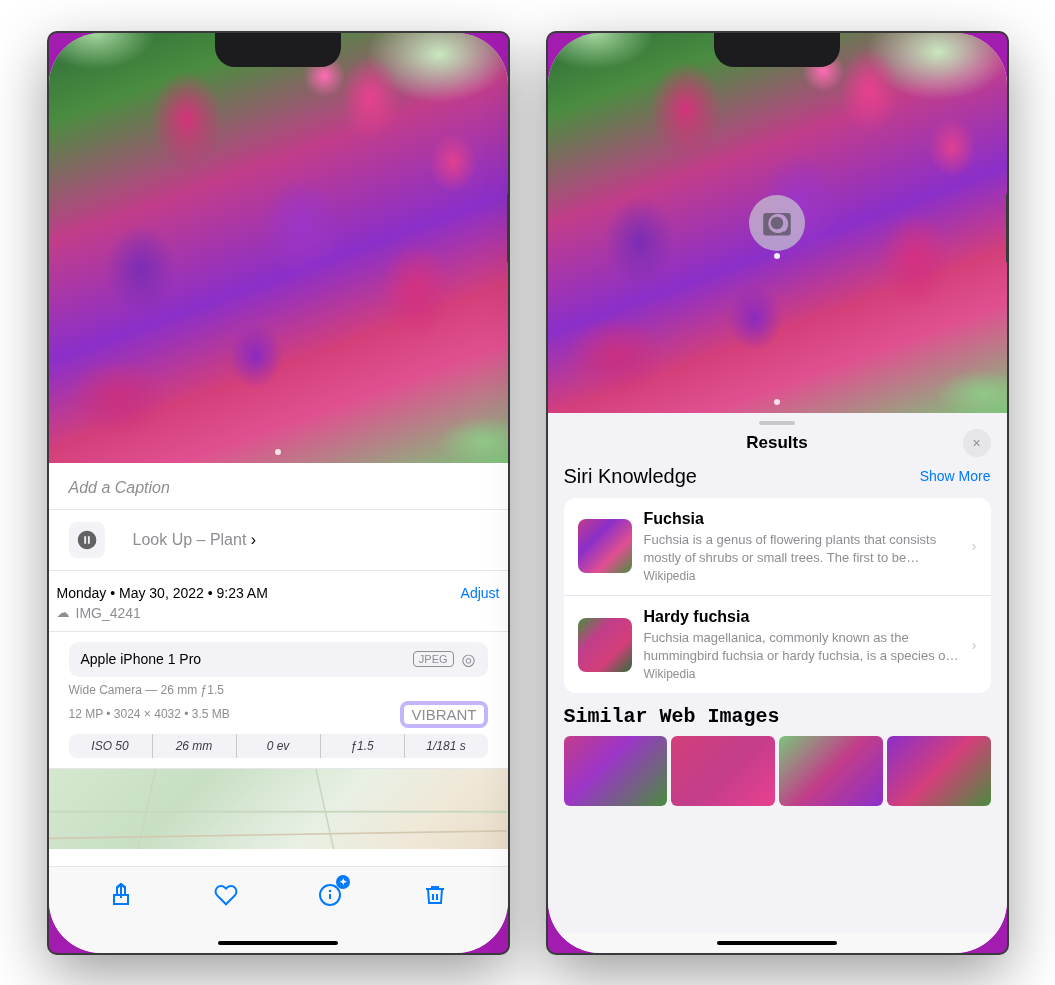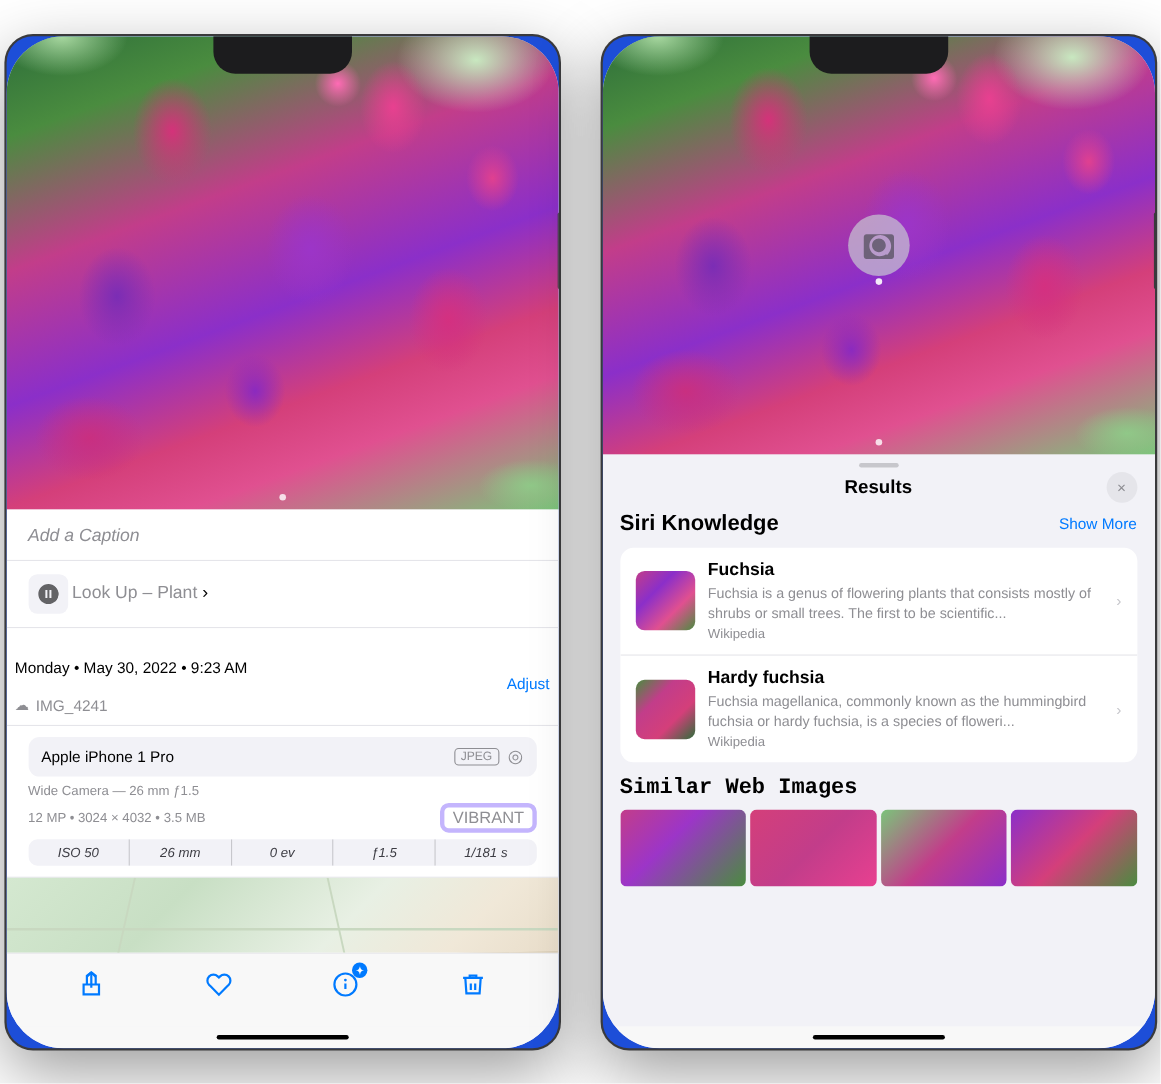--- a/index.html
+++ b/index.html
@@ -9,24 +9,24 @@
       background: #ffffff;
       display: flex;
       align-items: center;
       justify-content: center;
       gap: 40px;
       font-family: -apple-system, BlinkMacSystemFont, 'SF Pro Display', 'Helvetica Neue', Arial, sans-serif;
     }
 
     
     .phone {
-      width: 502px;
+      width: 459px;
       height: 920px;
-      background: #1d4ed8;
-      border-radius: 24px;
+      background: #a21caf;
+      border-radius: 8px;
       position: relative;
       box-shadow: 0 0 0 2px #3a3a3c, 0 20px 60px rgba(0,0,0,0.4);
       overflow: hidden;
       display: flex;
       flex-direction: column;
     }
 
     
     .notch {
       position: absolute;
@@ -123,21 +123,21 @@
     .caption-text {
       color: #8e8e93;
       font-size: 16px;
     }
 
     .lookup-row {
       display: flex;
       align-items: center;
       padding: 12px 20px;
       border-bottom: 1px solid #e5e5ea;
-      gap: 4px;
+      gap: 28px;
     }
 
     .lookup-icon {
       width: 36px;
       height: 36px;
       background: #f2f2f7;
       border-radius: 8px;
       display: flex;
       align-items: center;
       justify-content: center;
@@ -171,21 +171,20 @@
     }
 
     .meta-date {
       font-size: 14px;
       color: #000;
     }
 
     .adjust-link {
       font-size: 14px;
       color: #007aff;
-      margin-top: 28px;
     }
 
     .meta-filename-row {
       display: flex;
       align-items: center;
       gap: 6px;
     }
 
     .cloud-icon {
       color: #8e8e93;
@@ -447,21 +446,21 @@
 
     .section-header {
       display: flex;
       align-items: center;
       justify-content: space-between;
       margin-bottom: 10px;
     }
 
     .section-title {
       font-size: 20px;
-      font-weight: 700;
+      font-weight: 400;
       color: #000;
     }
 
     .show-more {
       font-size: 14px;
       color: #007aff;
     }
 
     .knowledge-card {
       background: #ffffff;

